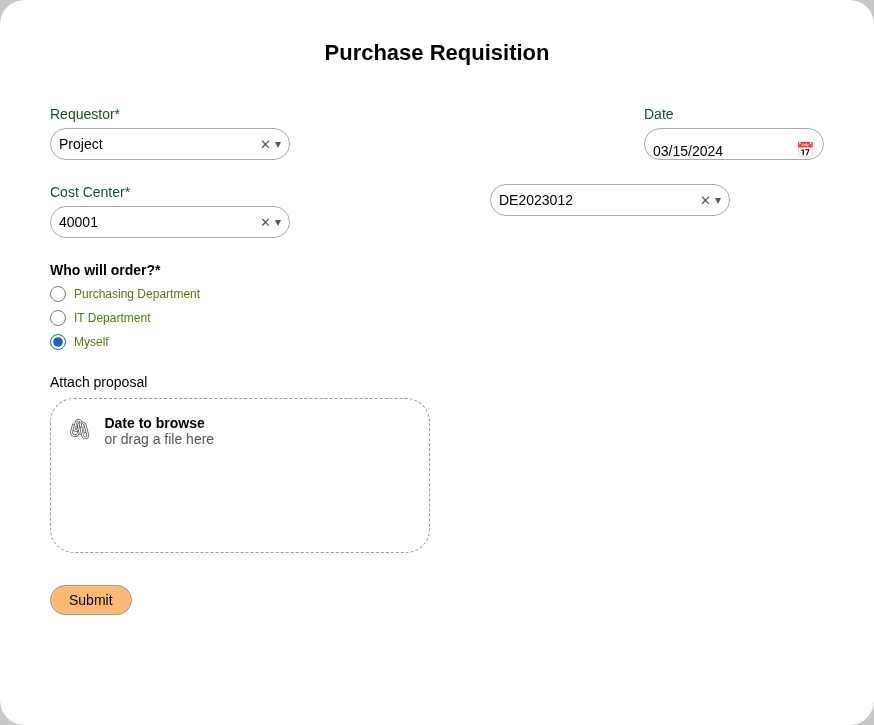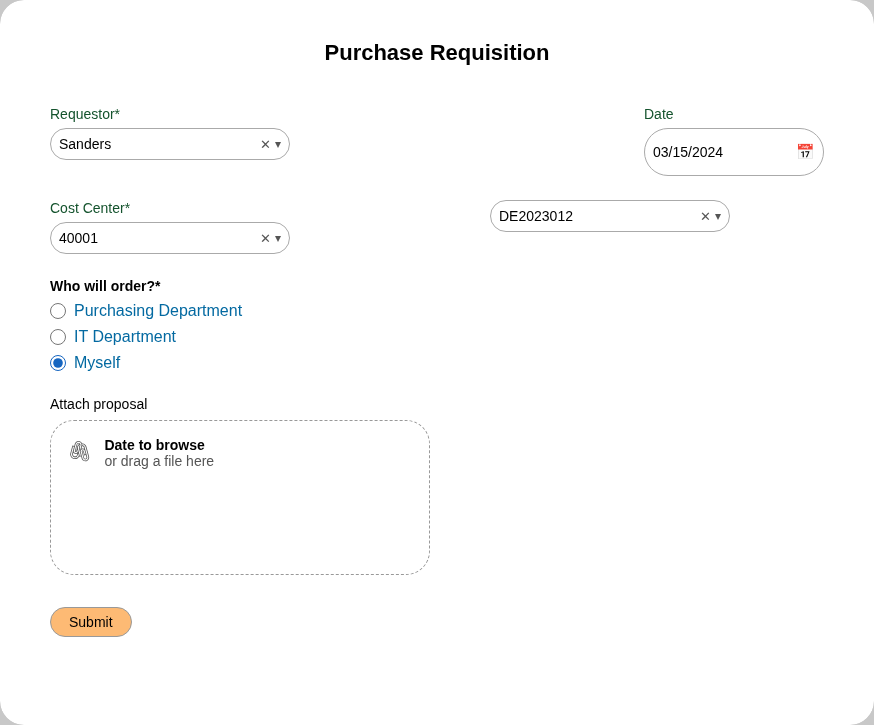--- a/index.html
+++ b/index.html
@@ -89,24 +89,24 @@
       font-size: 13px;
     }
 
     .select-wrapper .chevron-icon {
       color: #555;
       font-size: 12px;
     }
 
     .date-wrapper {
       display: flex;
-      align-items: center;
+      align-items: flex-end;
       border: 1px solid #aaa;
-      height: 48px;
-      padding: 12px 8px;
+      height: 32px;
+      padding: 0 8px;
       gap: 8px;
     }
 
     .date-wrapper .date-value {
       font-size: 14px;
       color: #000;
       flex: 1;
     }
 
     .date-wrapper .calendar-icon {
@@ -141,22 +141,22 @@
     }
 
     .radio-item input[type="radio"] {
       width: 16px;
       height: 16px;
       accent-color: #1565c0;
       cursor: pointer;
     }
 
     .radio-item span {
-      font-size: 16px;
-      color: #0369a1;
+      font-size: 12px;
+      color: #4d7c0f;
     }
 
     .attach-proposal {
       margin-bottom: 32px;
     }
 
     .attach-proposal label.section-label {
       font-size: 14px;
       font-weight: normal;
       color: #000;
@@ -208,21 +208,21 @@
 
 <div class="window">
 
   <h1 class="page-title">Purchase Requisition</h1>
 
   
   <div class="form-row">
     <div class="form-group half">
       <label>Requestor*</label>
       <div class="select-wrapper">
-        <span class="select-value">Sanders</span>
+        <span class="select-value">Project</span>
         <span class="clear-icon">✕</span>
         <span class="chevron-icon">▾</span>
       </div>
     </div>
 
     <div style="flex:1"></div>
 
     <div class="form-group date-group" style="margin-left: auto; width: 180px;">
       <label>Date</label>
       <div class="date-wrapper">

